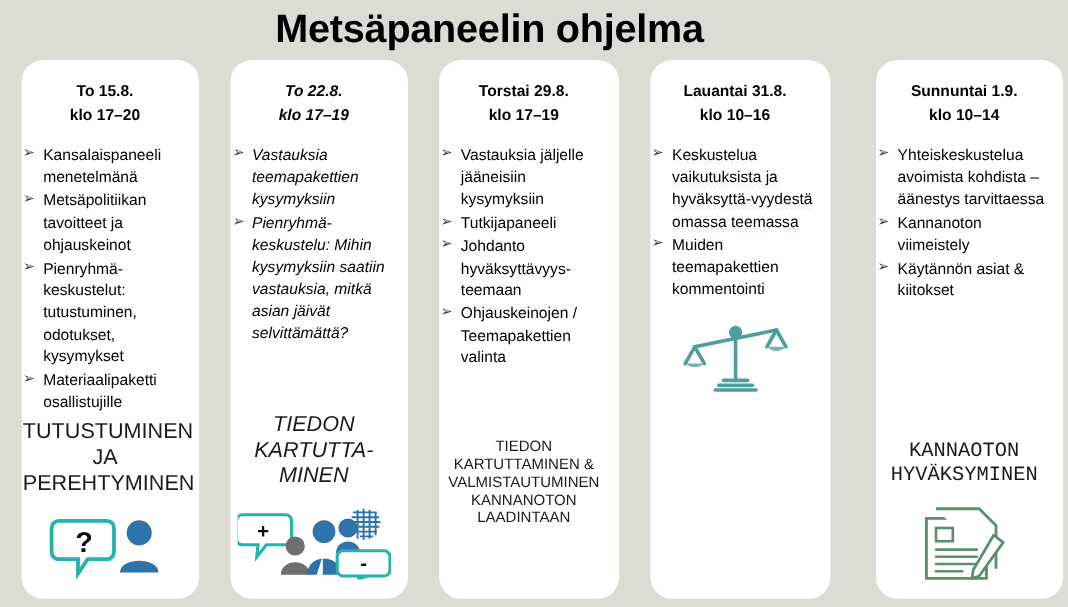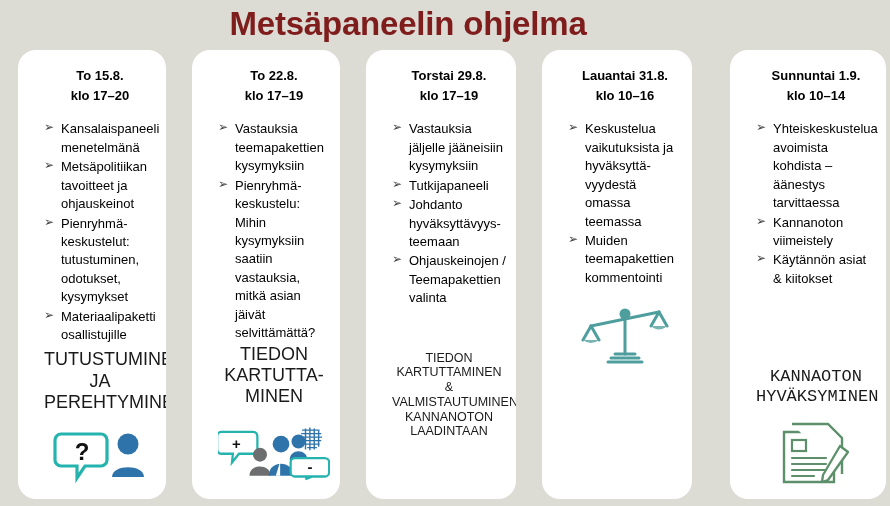--- a/index.html
+++ b/index.html
@@ -7,42 +7,42 @@
     width:890px;height:506px;
     background:#dcdbd4;
     font-family:"Liberation Sans", sans-serif;
     overflow:hidden;
     position:relative;
   }
   #title{
     position:absolute;
     top:0;left:0;width:816px;height:48px;
     display:flex;align-items:center;justify-content:center;
-    font-size:33px;font-weight:bold;color:#7f1d1d;
+    font-size:33px;font-weight:bold;color:#000000;
     letter-spacing:-0.2px;
   }
   #board{
     position:absolute;
     top:50px;left:0;width:890px;height:449px;
     display:flex;
     gap:0;
   }
   .card{
     background:#ffffff;
     border-radius:18px;
     position:relative;
     box-sizing:border-box;
-    padding:16px 10px 8px 26px;
+    padding:16px 10px 8px 1px;
     display:flex;flex-direction:column;
     overflow:hidden;
   }
   .card-spacer{flex:0 0 18px;}
   .gap{flex:0 0 26px;}
   .card-1{flex:0 0 148px;}
-  .card-2{flex:0 0 148px;}
+  .card-2{flex:0 0 148px;font-style:italic;}
   .card-3{flex:0 0 150px;}
   .card-4{flex:0 0 150px;}
   .card-5{flex:0 0 156px;margin-left:12px;}
   .gap-right{flex:0 0 10px;}
 
   .date{
     text-align:center;
     font-size:13px;font-weight:bold;color:#000;
     line-height:1.55;
     margin-bottom:14px;

